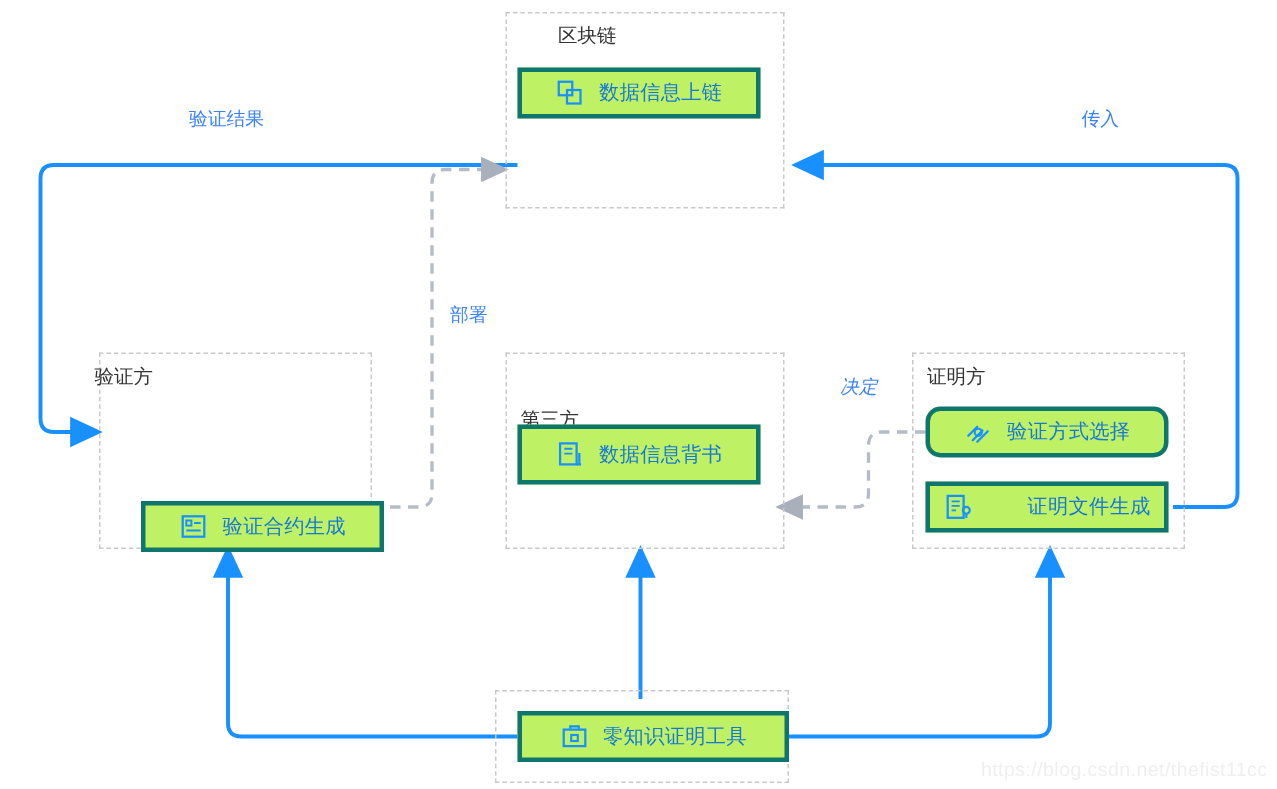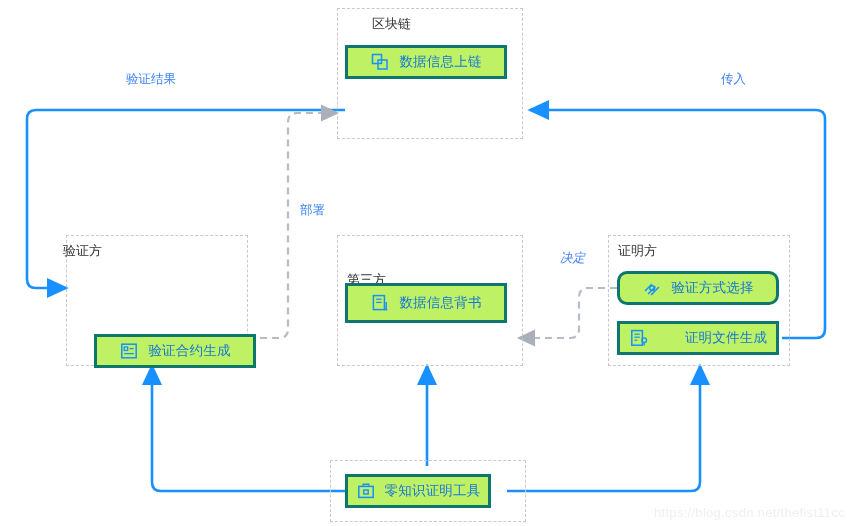--- a/index.html
+++ b/index.html
@@ -127,21 +127,21 @@
         <line x1="5.4" y1="6.2" x2="10.8" y2="6.2" stroke="#1890ff" stroke-width="1.2"></line>
         <line x1="5.4" y1="9.2" x2="10.8" y2="9.2" stroke="#1890ff" stroke-width="1.2"></line>
         <line x1="5.4" y1="12.2" x2="8.4" y2="12.2" stroke="#1890ff" stroke-width="1.2"></line>
         <circle cx="15.2" cy="12.2" r="2.3" fill="none" stroke="#1890ff" stroke-width="1.4"></circle>
         <line x1="15.2" y1="14.5" x2="15.2" y2="17.4" stroke="#1890ff" stroke-width="1.4"></line>
       </svg>
     </span>
     <span class="lbl">证明文件生成</span>
   </div>
 
-  <div class="node" style="left:345px;top:474px;width:146px;height:34px;">
+  <div class="node" style="left:345px;top:474px;width:181px;height:34px;">
     <span class="ic">
       <svg viewBox="0 0 20 20" width="20" height="20">
         <path d="M7.2,4.8 L7.2,3.2 L12.8,3.2 L12.8,4.8" fill="none" stroke="#1890ff" stroke-width="1.5"></path>
         <rect x="2.8" y="5.4" width="14.4" height="11" fill="none" stroke="#1890ff" stroke-width="1.5"></rect>
         <rect x="7.8" y="9" width="4.4" height="4" fill="none" stroke="#1890ff" stroke-width="1.4"></rect>
       </svg>
     </span>
     <span class="lbl">零知识证明工具</span>
   </div>
 

